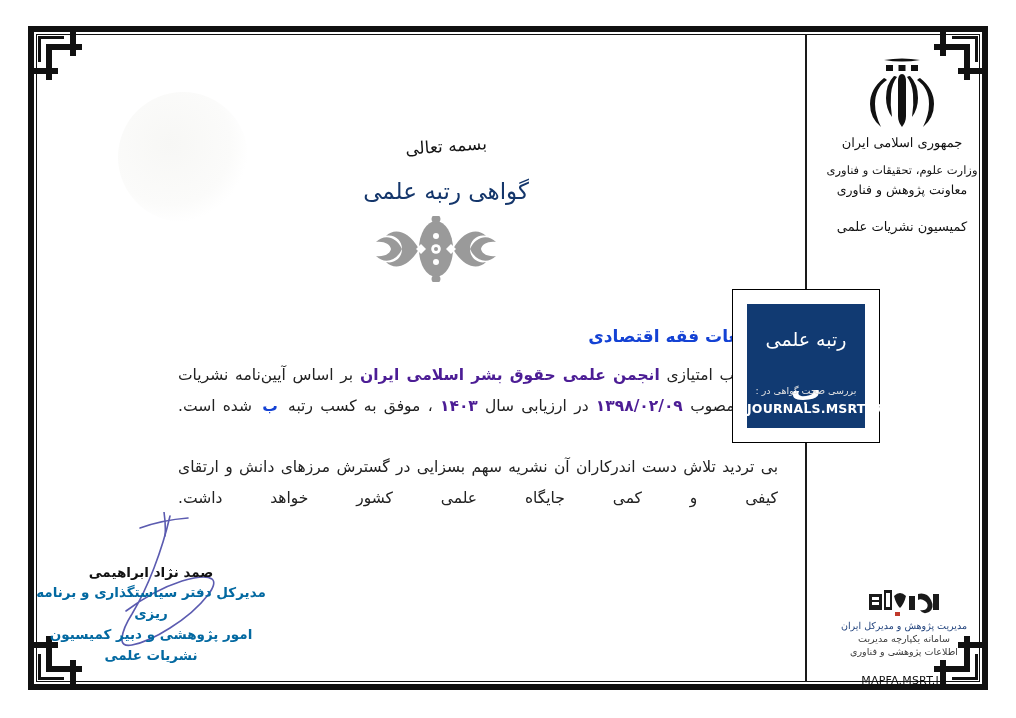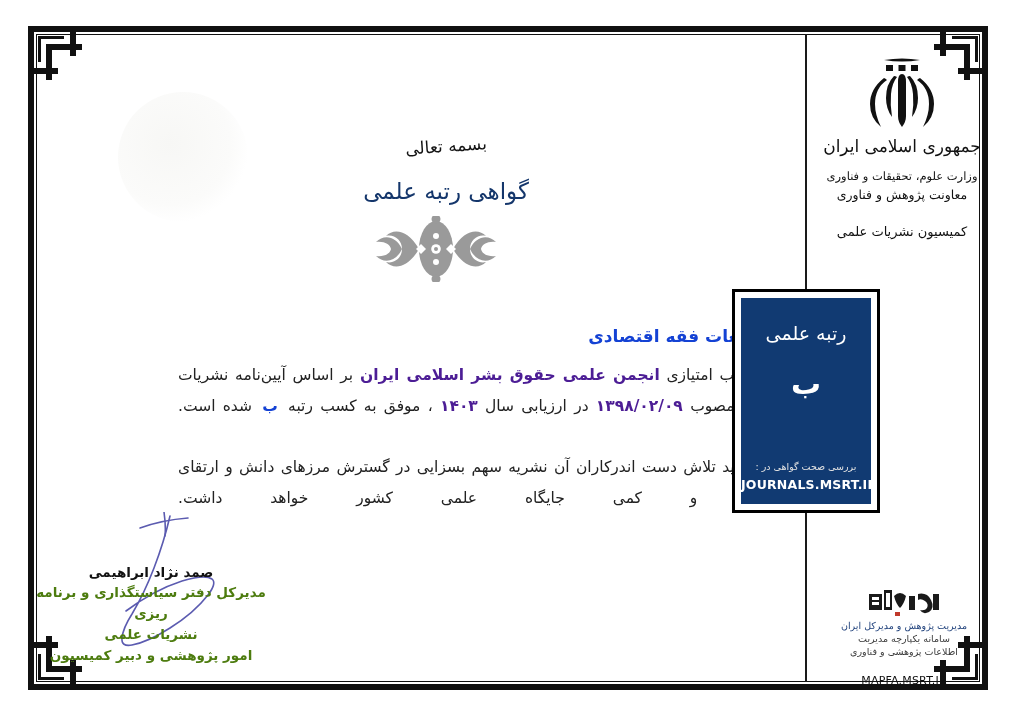--- a/index.html
+++ b/index.html
@@ -186,25 +186,25 @@
     width: 600px;
     direction: rtl;
   }
 
   
   .badge {
     position: absolute;
     left: 732px;
     top: 289px;
     width: 148px;
-    height: 224px;
+    height: 154px;
     background: #ffffff;
-    border: 3px solid #000000;
+    border: 1px solid #000000;
     box-sizing: border-box;
-    padding: 6px;
+    padding: 14px;
   }
   .badge-inner {
     width: 100%;
     height: 100%;
     background: #113a72;
     box-sizing: border-box;
     position: relative;
     display: flex;
     flex-direction: column;
     align-items: center;
@@ -253,21 +253,21 @@
     width: 160px;
     text-align: center;
   }
   .emblem-svg { display: block; margin: 0 auto; }
   .emblem-line {
     font-family: "DejaVu Serif", "Liberation Serif", serif;
     color: #111111;
     line-height: 1.45;
     margin-top: 9px;
   }
-  .em1 { font-size: 17px; margin-top: 2px; }
+  .em1 { font-size: 13px; margin-top: 2px; }
   .em2 { font-size: 11.5px; }
   .em3 { font-size: 12.5px; margin-top: 2px; }
   .em4 {
     font-family: "DejaVu Sans", "Liberation Sans", sans-serif;
     font-size: 13px;
     margin-top: 20px;
     color: #111111;
   }
 
   
@@ -281,21 +281,21 @@
   }
   .sign-name {
     font-size: 13.5px;
     font-weight: bold;
     color: #111111;
     line-height: 1.5;
   }
   .sign-role {
     font-size: 13.5px;
     font-weight: bold;
-    color: #4d7c0f;
+    color: #0369a1;
     line-height: 1.55;
   }
   .signature-mark {
     position: absolute;
     left: 78px;
     top: 512px;
     width: 170px;
     height: 135px;
     pointer-events: none;
   }
@@ -469,22 +469,22 @@
     <g fill="none" stroke="#5b5bb0" stroke-width="1.6" stroke-linecap="round">
       <path d="M92 4 q-6 26 -16 52 q-10 26 -22 46 q-9 14 -10 24 q-1 9 10 7 q16 -3 38 -17 q24 -15 38 -33 q9 -12 4 -16 q-7 -5 -30 2 q-28 9 -56 30"></path>
       <path d="M62 16 q22 -8 48 -10"></path>
       <path d="M86 0 q2 14 1 24"></path>
     </g>
   </svg>
 
   <div class="sign-block">
     <div class="sign-name">صمد نژاد ابراهیمی</div>
     <div class="sign-role">مدیرکل دفتر سیاستگذاری و برنامه ریزی</div>
+    <div class="sign-role">امور  پژوهشی   و دبیر   کمیسیون</div>
     <div class="sign-role">نشریات علمی</div>
-    <div class="sign-role">امور  پژوهشی   و دبیر   کمیسیون</div>
   </div>
 
   <div class="mapfa">
     <svg class="mapfa-glyph" width="74" height="30" viewBox="0 0 74 30" aria-hidden="true">
       <g fill="#1a1a1a">
         <path d="M2 6 h13 v16 h-13 z"></path>
         <path d="M17 2 h8 v20 h-8 z"></path>
         <path d="M27 8 q6 -6 12 0 q-2 8 -6 12 q-4 -4 -6 -12 z"></path>
         <path d="M42 8 h6 v14 h-6 z"></path>
         <path d="M51 6 q9 -2 13 6 q4 8 -2 12 q-6 3 -9 -2 q5 1 7 -2 q2 -4 -2 -7 q-4 -3 -7 -1 z"></path>

